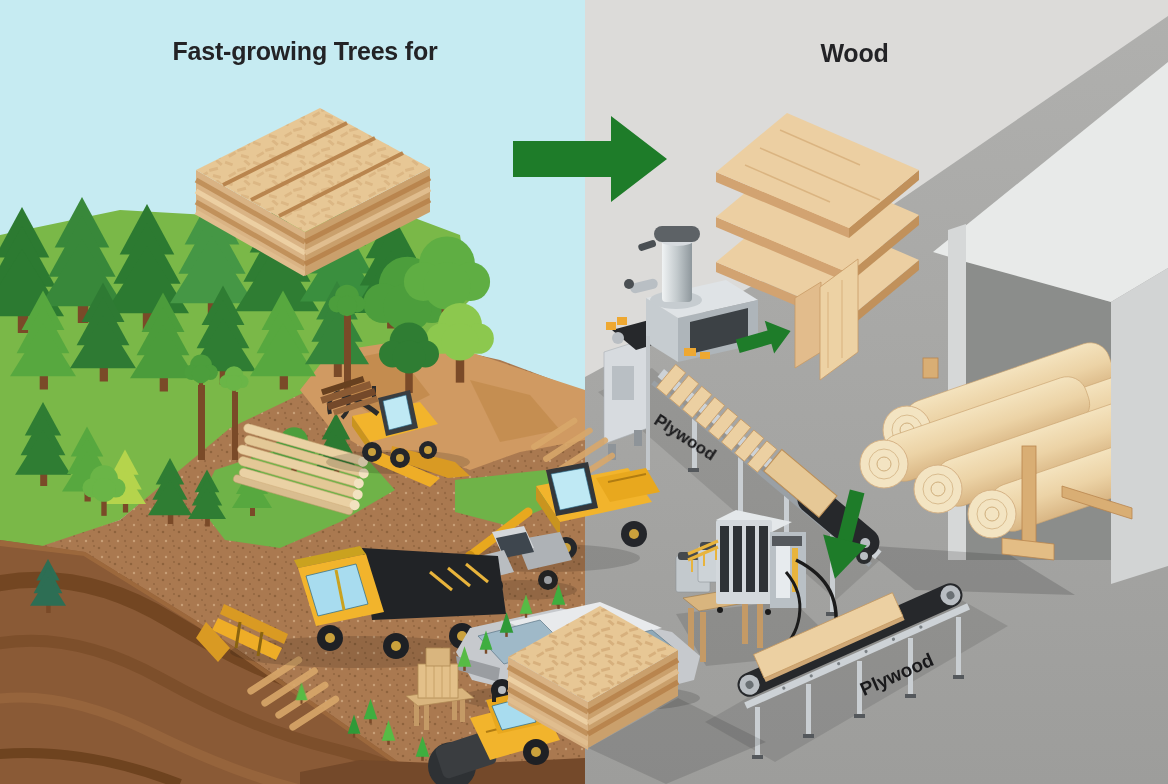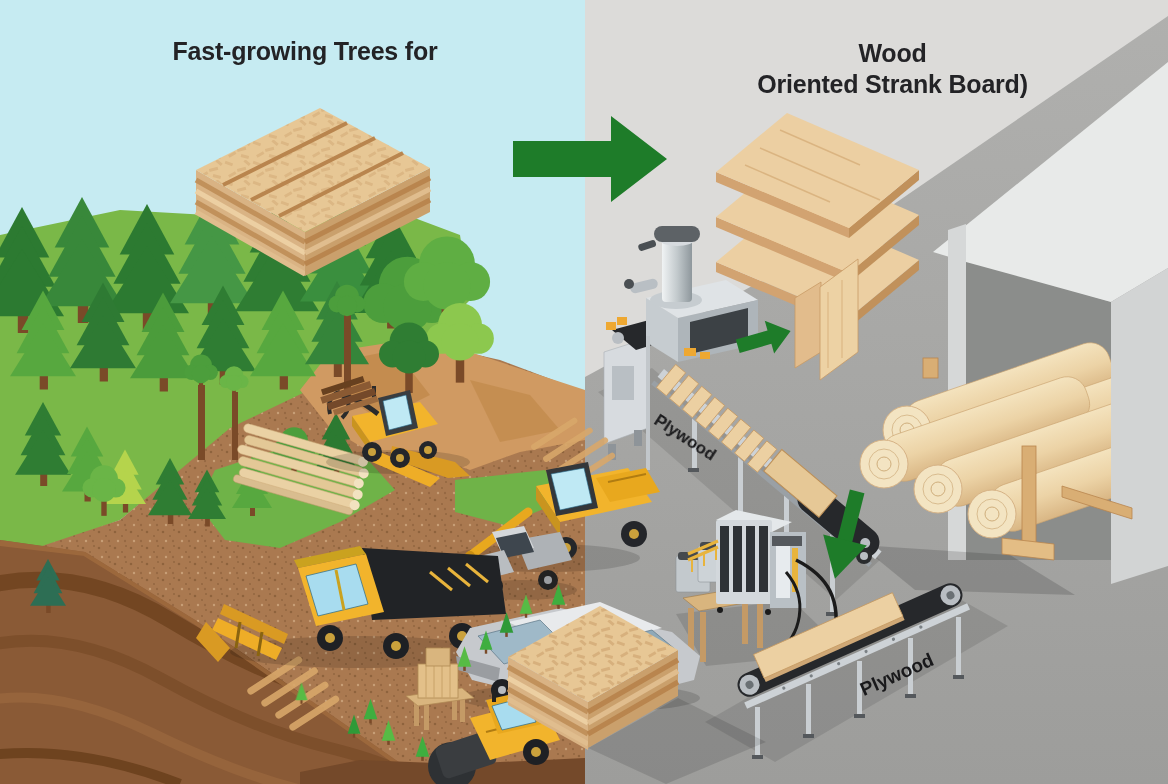--- a/index.html
+++ b/index.html
@@ -1,21 +1,21 @@
 <!DOCTYPE html>
 <html><head>
 <meta charset="utf-8">
 <style>
   html,body{margin:0;padding:0;background:#444;}
   #stage{position:relative;width:1168px;height:784px;overflow:hidden;background:#a16207;
          font-family:"Liberation Sans","DejaVu Sans",sans-serif;}
   #art{position:absolute;left:0;top:0;width:1168px;height:784px;}
   .ttl{position:absolute;text-align:center;font-weight:700;color:#232326;font-size:25px;line-height:31px;letter-spacing:-0.2px;}
   #ttl-left{left:70px;top:36px;width:470px;}
-  #ttl-right{left:720px;top:38px;width:345px;}
+  #ttl-right{left:682px;top:38px;width:345px;}
   .plylab{position:absolute;font-weight:700;color:#19191b;white-space:nowrap;}
   #ply1{left:650px;top:428px;font-size:17px;transform:rotate(33deg);}
   #ply2{left:858px;top:664px;font-size:19px;transform:rotate(-24deg);}
 </style>
 </head>
 <body>
 
 <div id="stage">
 <svg id="art" viewBox="0 0 1168 784" xmlns="http://www.w3.org/2000/svg">
 <defs>
@@ -524,17 +524,16 @@
 </g>
 
 <polygon points="513,141 611,141 611,116 667,159 611,202 611,177 513,177" fill="#1e7c29"></polygon>
 </svg>
 
 <div class="ttl" id="ttl-left">
   <div>Fast-growing Trees for</div>
 </div>
 <div class="ttl" id="ttl-right">
   <div>Wood</div>
-  <div>Oriented Strank Board)</div>
 </div>
 <div class="plylab" id="ply1">Plywood</div>
 <div class="plylab" id="ply2">Plywood</div>
 </div>
 
 </body></html>

